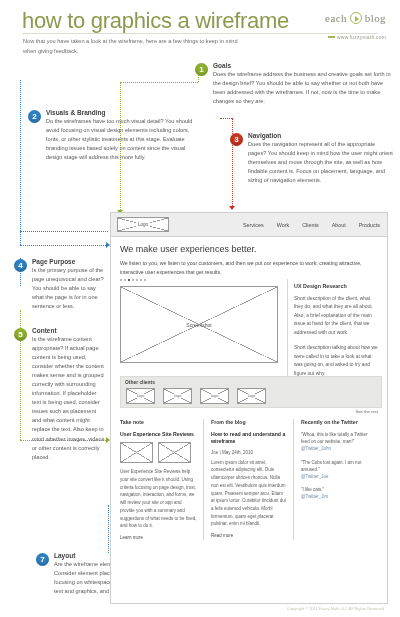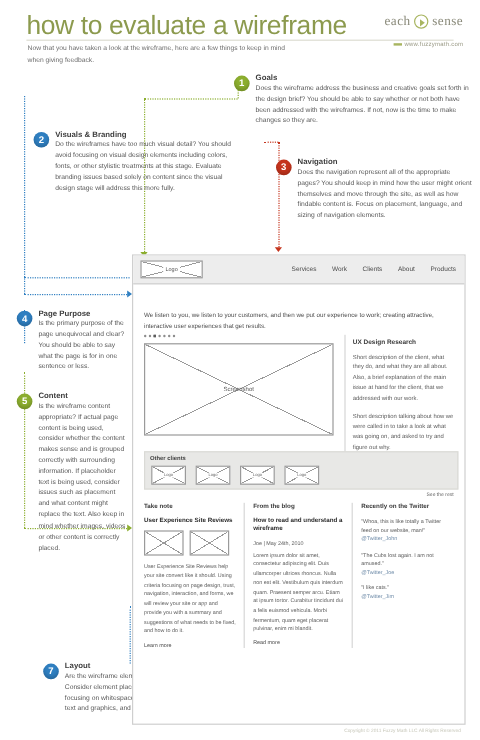--- a/index.html
+++ b/index.html
@@ -174,27 +174,27 @@
     position:absolute; right:16px; bottom:6px;
     font-size:4px; color:#c6c6b8;
   }
 </style>
 </head>
 <body>
 
 <div class="page">
 
   <div class="header">
-    <div class="title">how to evaluate a wireframe</div>
+    <div class="title">how to graphics a wireframe</div>
     <div class="hrule"></div>
     <div class="subtitle">Now that you have taken a look at the wireframe, here are a few things to keep in mind when giving feedback.</div>
     <div class="logo">
       <span>each</span>
       <span class="logo-mark"></span>
-      <span>sense</span>
+      <span>blog</span>
     </div>
     <div class="logo-url">
       <i class="dash"></i>
       <span>www.fuzzymath.com</span>
     </div>
   </div>
 
   <div class="dot-v green" style="left:198px; top:70px; height:12px;"></div>
   <div class="dot-h green" style="left:120px; top:82px; width:78px;"></div>
   <div class="dot-v green" style="left:120px; top:82px; height:130px;"></div>
@@ -285,20 +285,21 @@
       </div>
       <div class="wf-menu">
         <span>Services</span>
         <span>Work</span>
         <span>Clients</span>
         <span>About</span>
         <span>Products</span>
       </div>
     </div>
 
+    <div class="wf-head">We make user experiences better.</div>
     <div class="wf-intro">We listen to you, we listen to your customers, and then we put our experience to work; creating attractive, interactive user experiences that get results.</div>
 
     <div class="wf-dots">
       <i></i>
       <i></i>
       <i class="on"></i>
       <i></i>
       <i></i>
       <i></i>
       <i></i>

